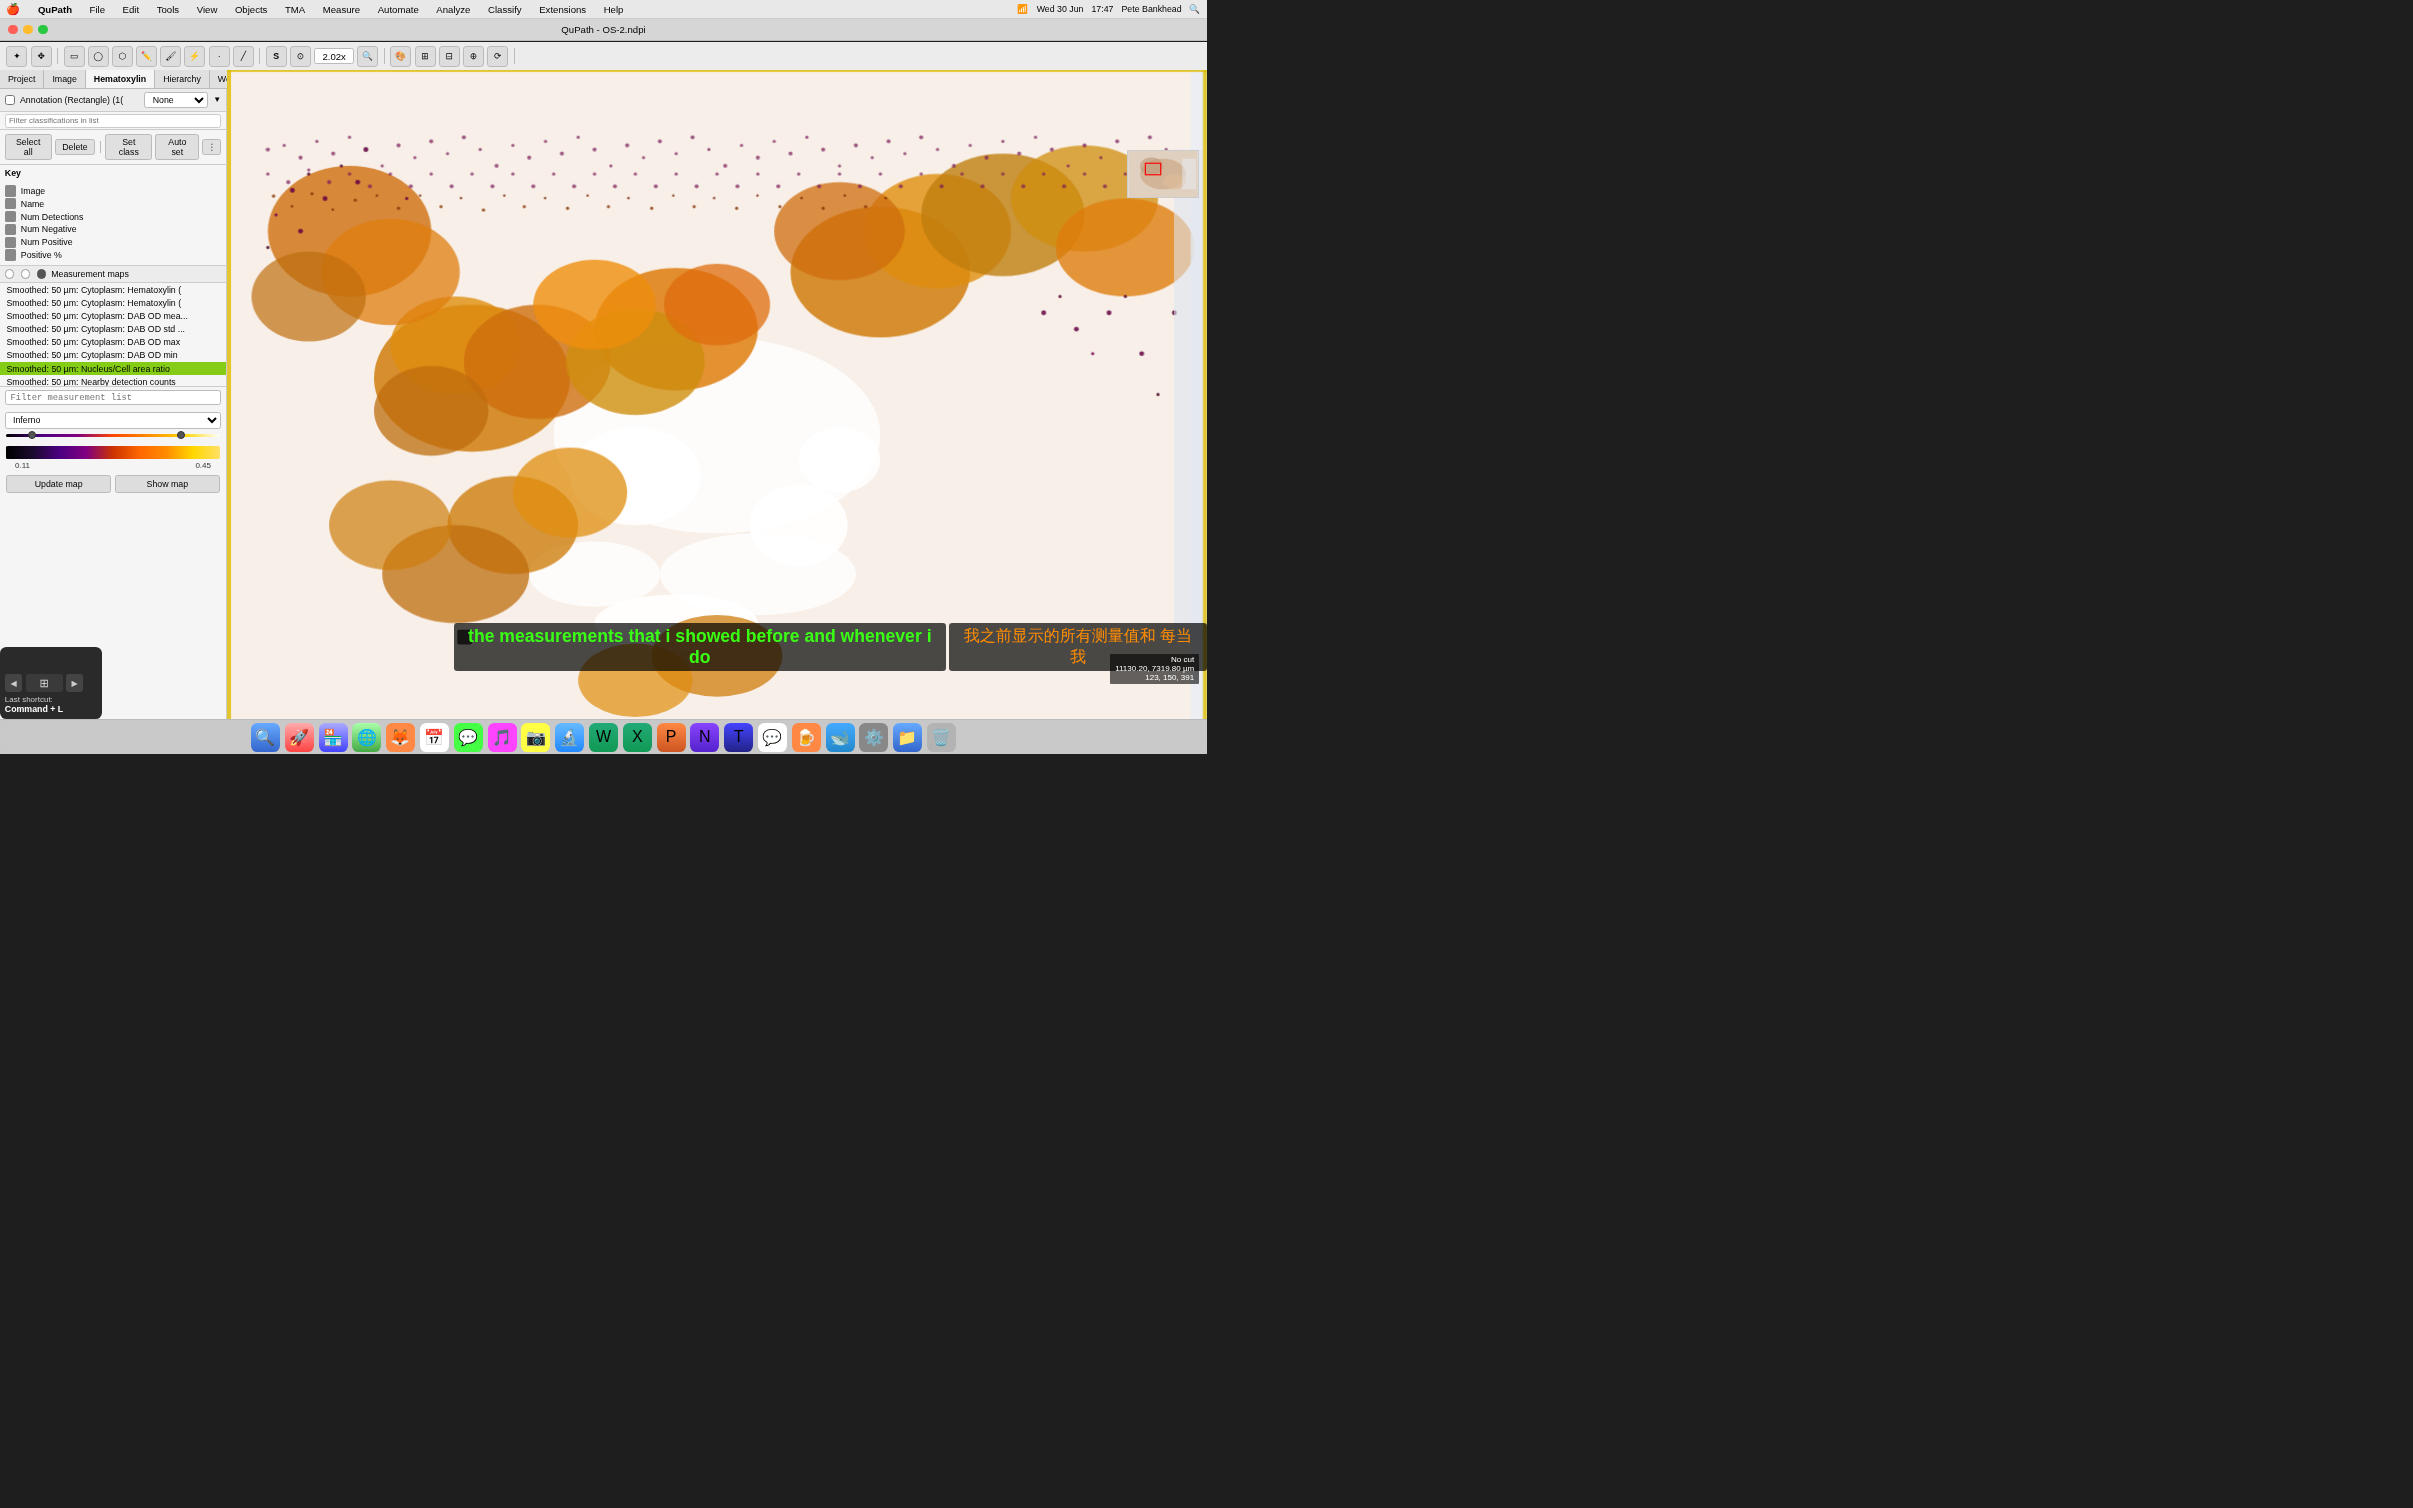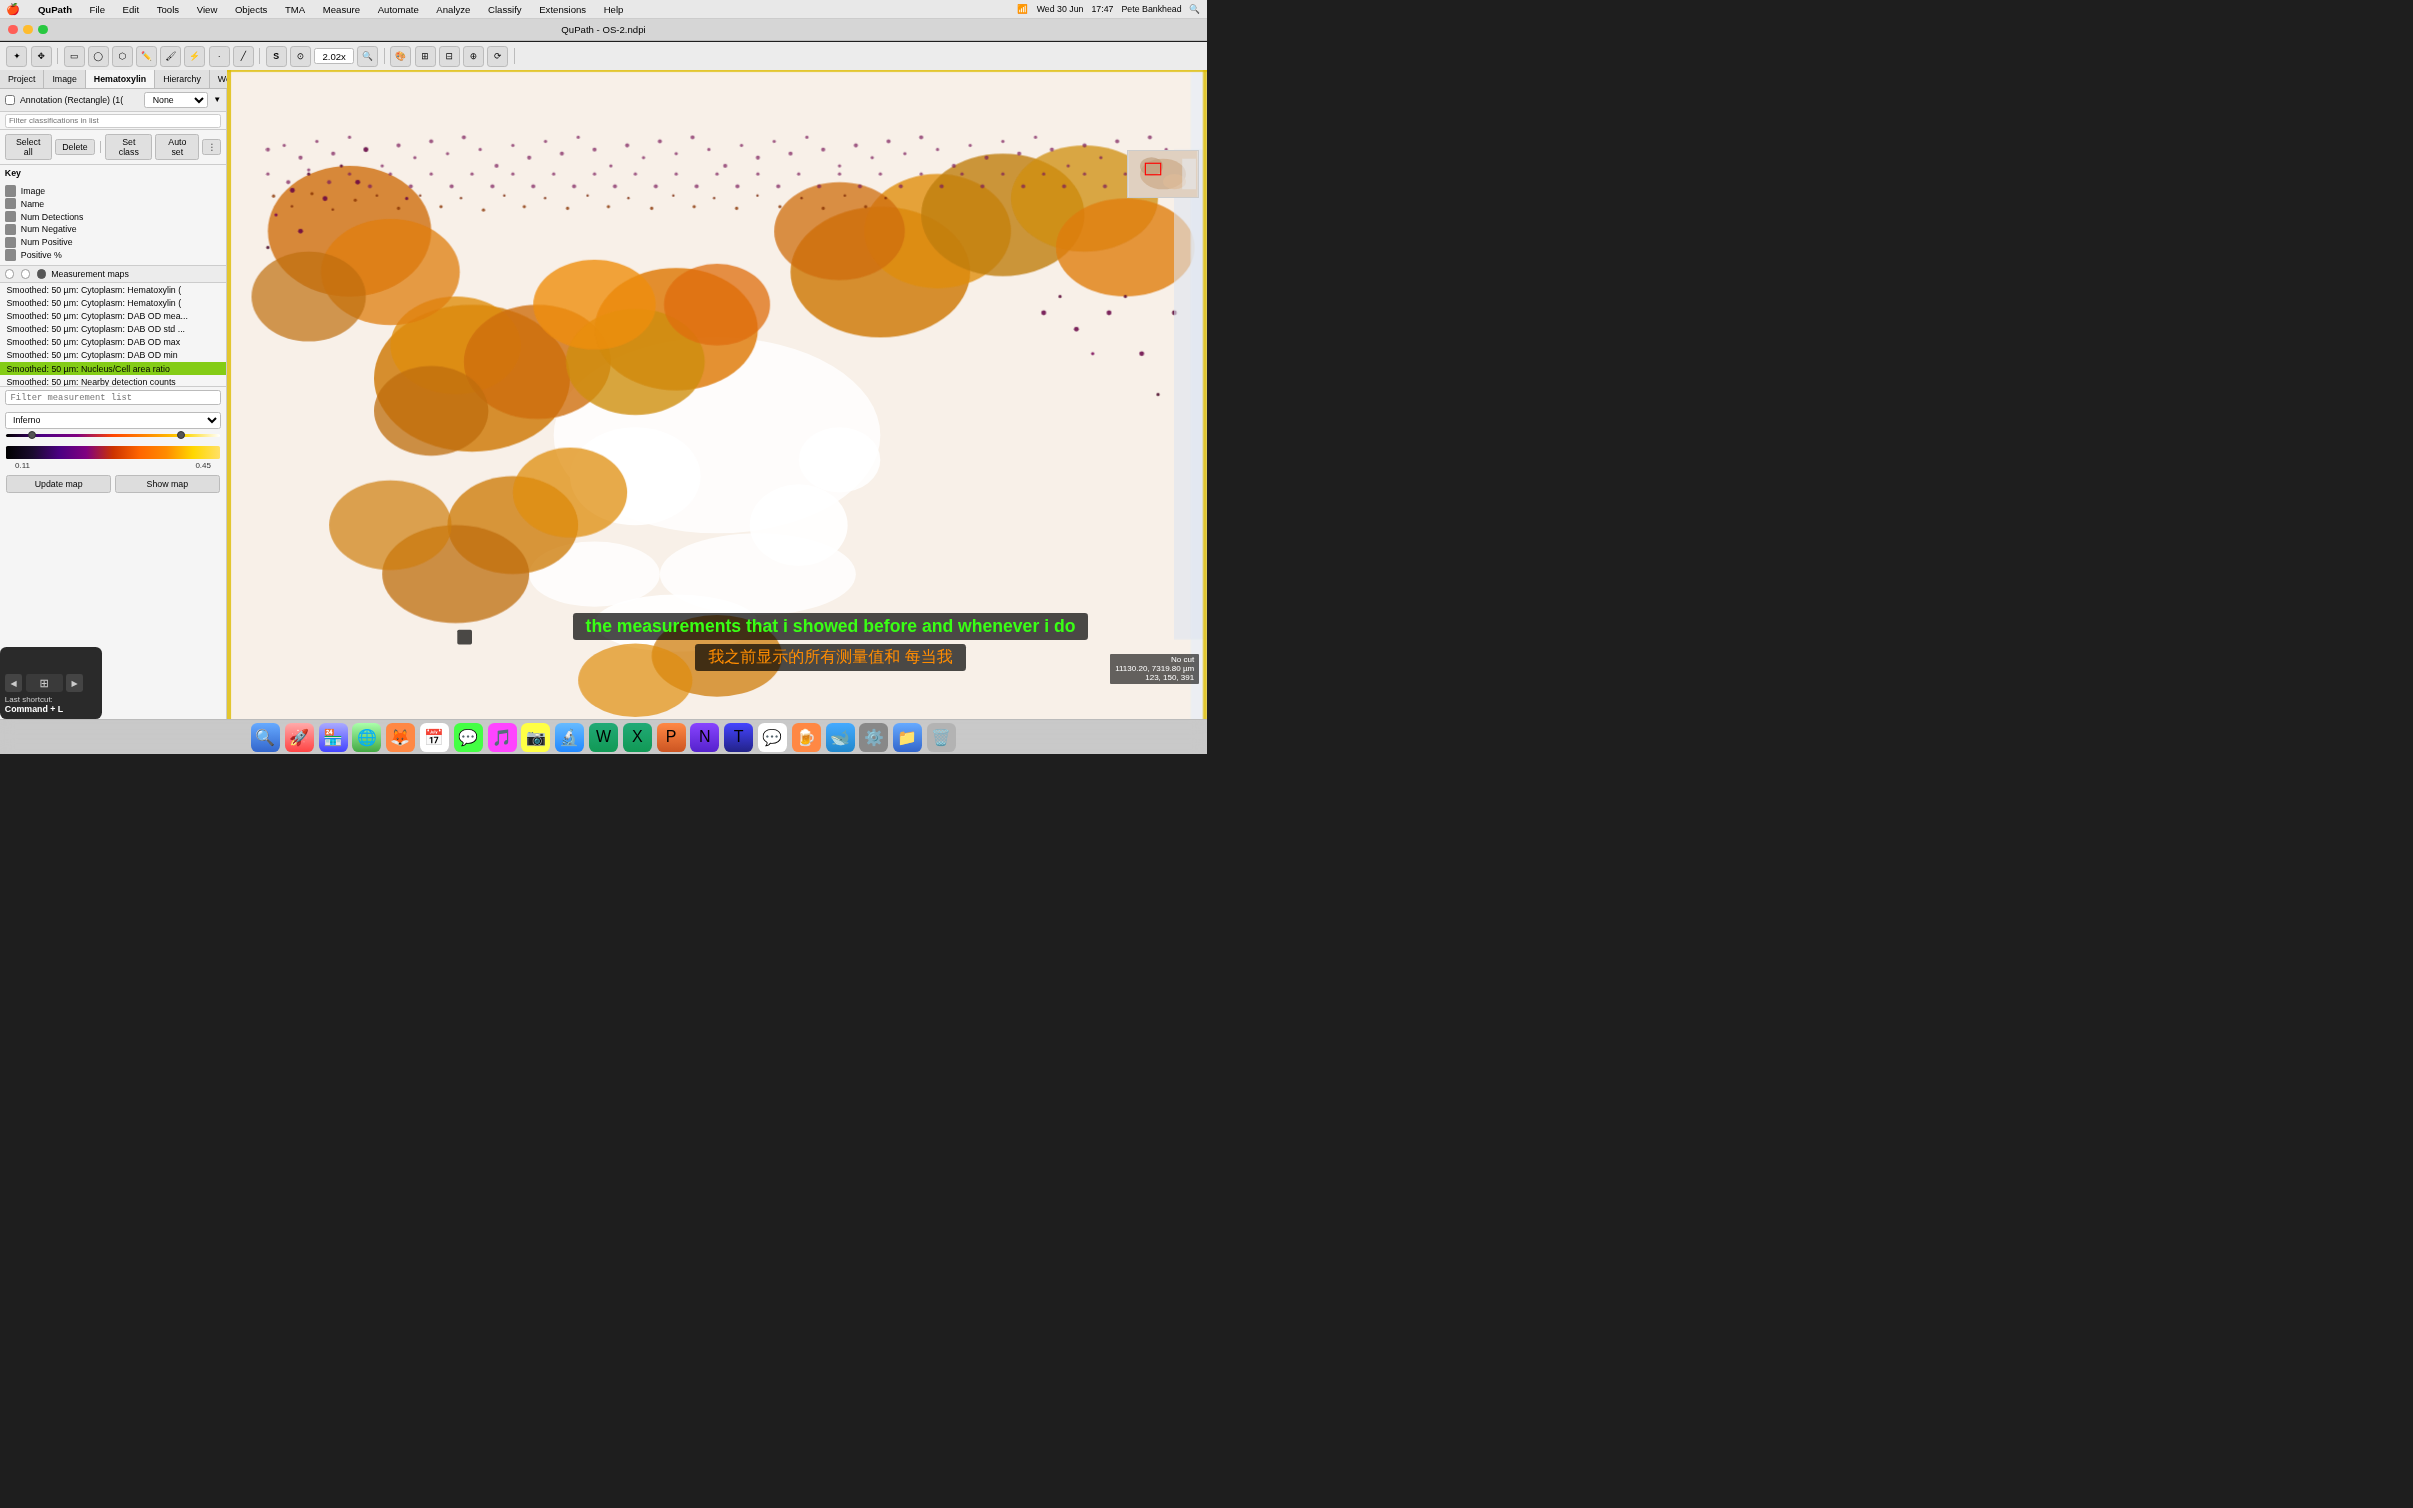--- a/index.html
+++ b/index.html
@@ -384,21 +384,21 @@
       overflow: hidden;
     }
 
     
     .subtitles {
       position: absolute;
       bottom: 48px;
       left: 227px;
       right: 0;
       display: flex;
-      flex-direction: column;
+      flex-direction: row;
       align-items: center;
       gap: 3.2px;
       z-index: 60;
     }
     .subtitle-en {
       background: rgba(0,0,0,0.7);
       color: #39ff14;
       font-size: 17.6px;
       font-weight: 600;
       padding: 3.2px 12.8px;

